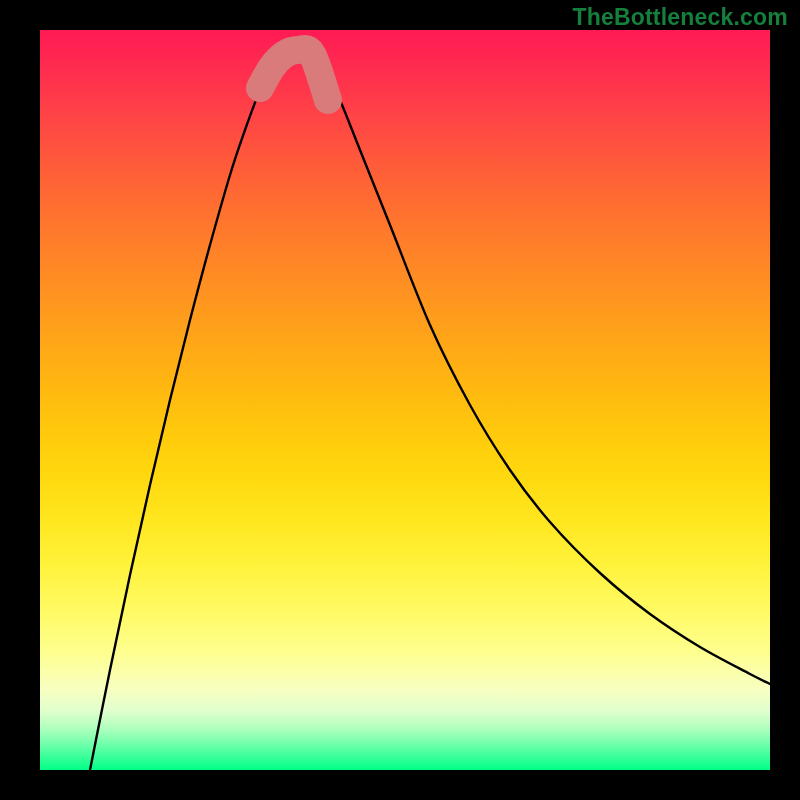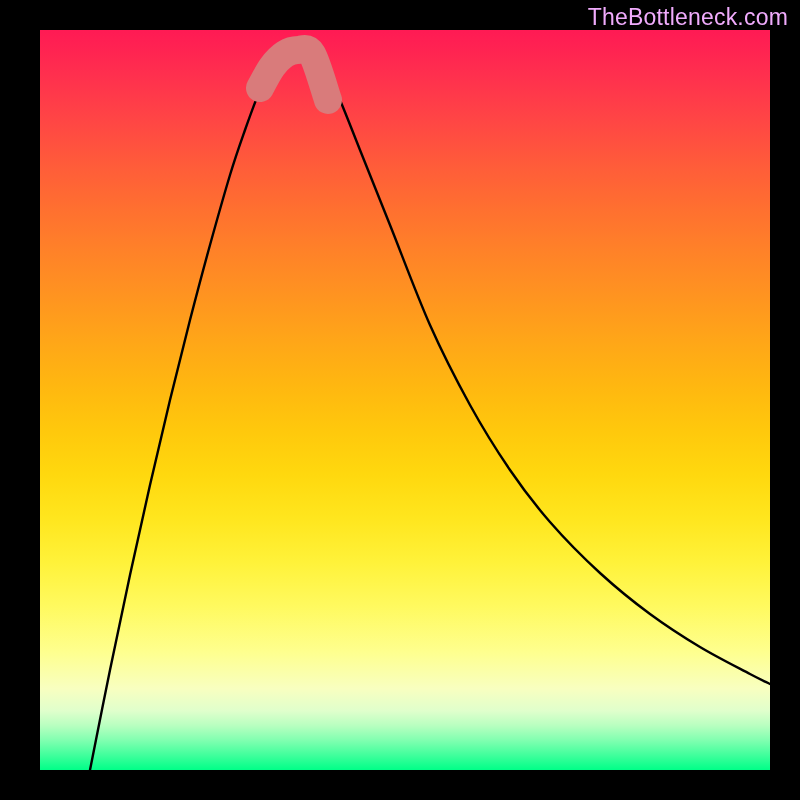--- a/index.html
+++ b/index.html
@@ -50,23 +50,23 @@
   .plot svg {
     position: absolute;
     left: 0; top: 0;
     width: 100%;
     height: 100%;
   }
   .watermark {
     position: absolute;
     top: 4px;
     right: 12px;
-    color: #f0abfc;
+    color: #15803d;
     font-size: 23px;
-    font-weight: 400;
+    font-weight: 700;
     letter-spacing: 0.2px;
     user-select: none;
   }
 </style>
 </head>
 <body>
 
 <div class="frame">
   <div class="watermark">TheBottleneck.com</div>
 

